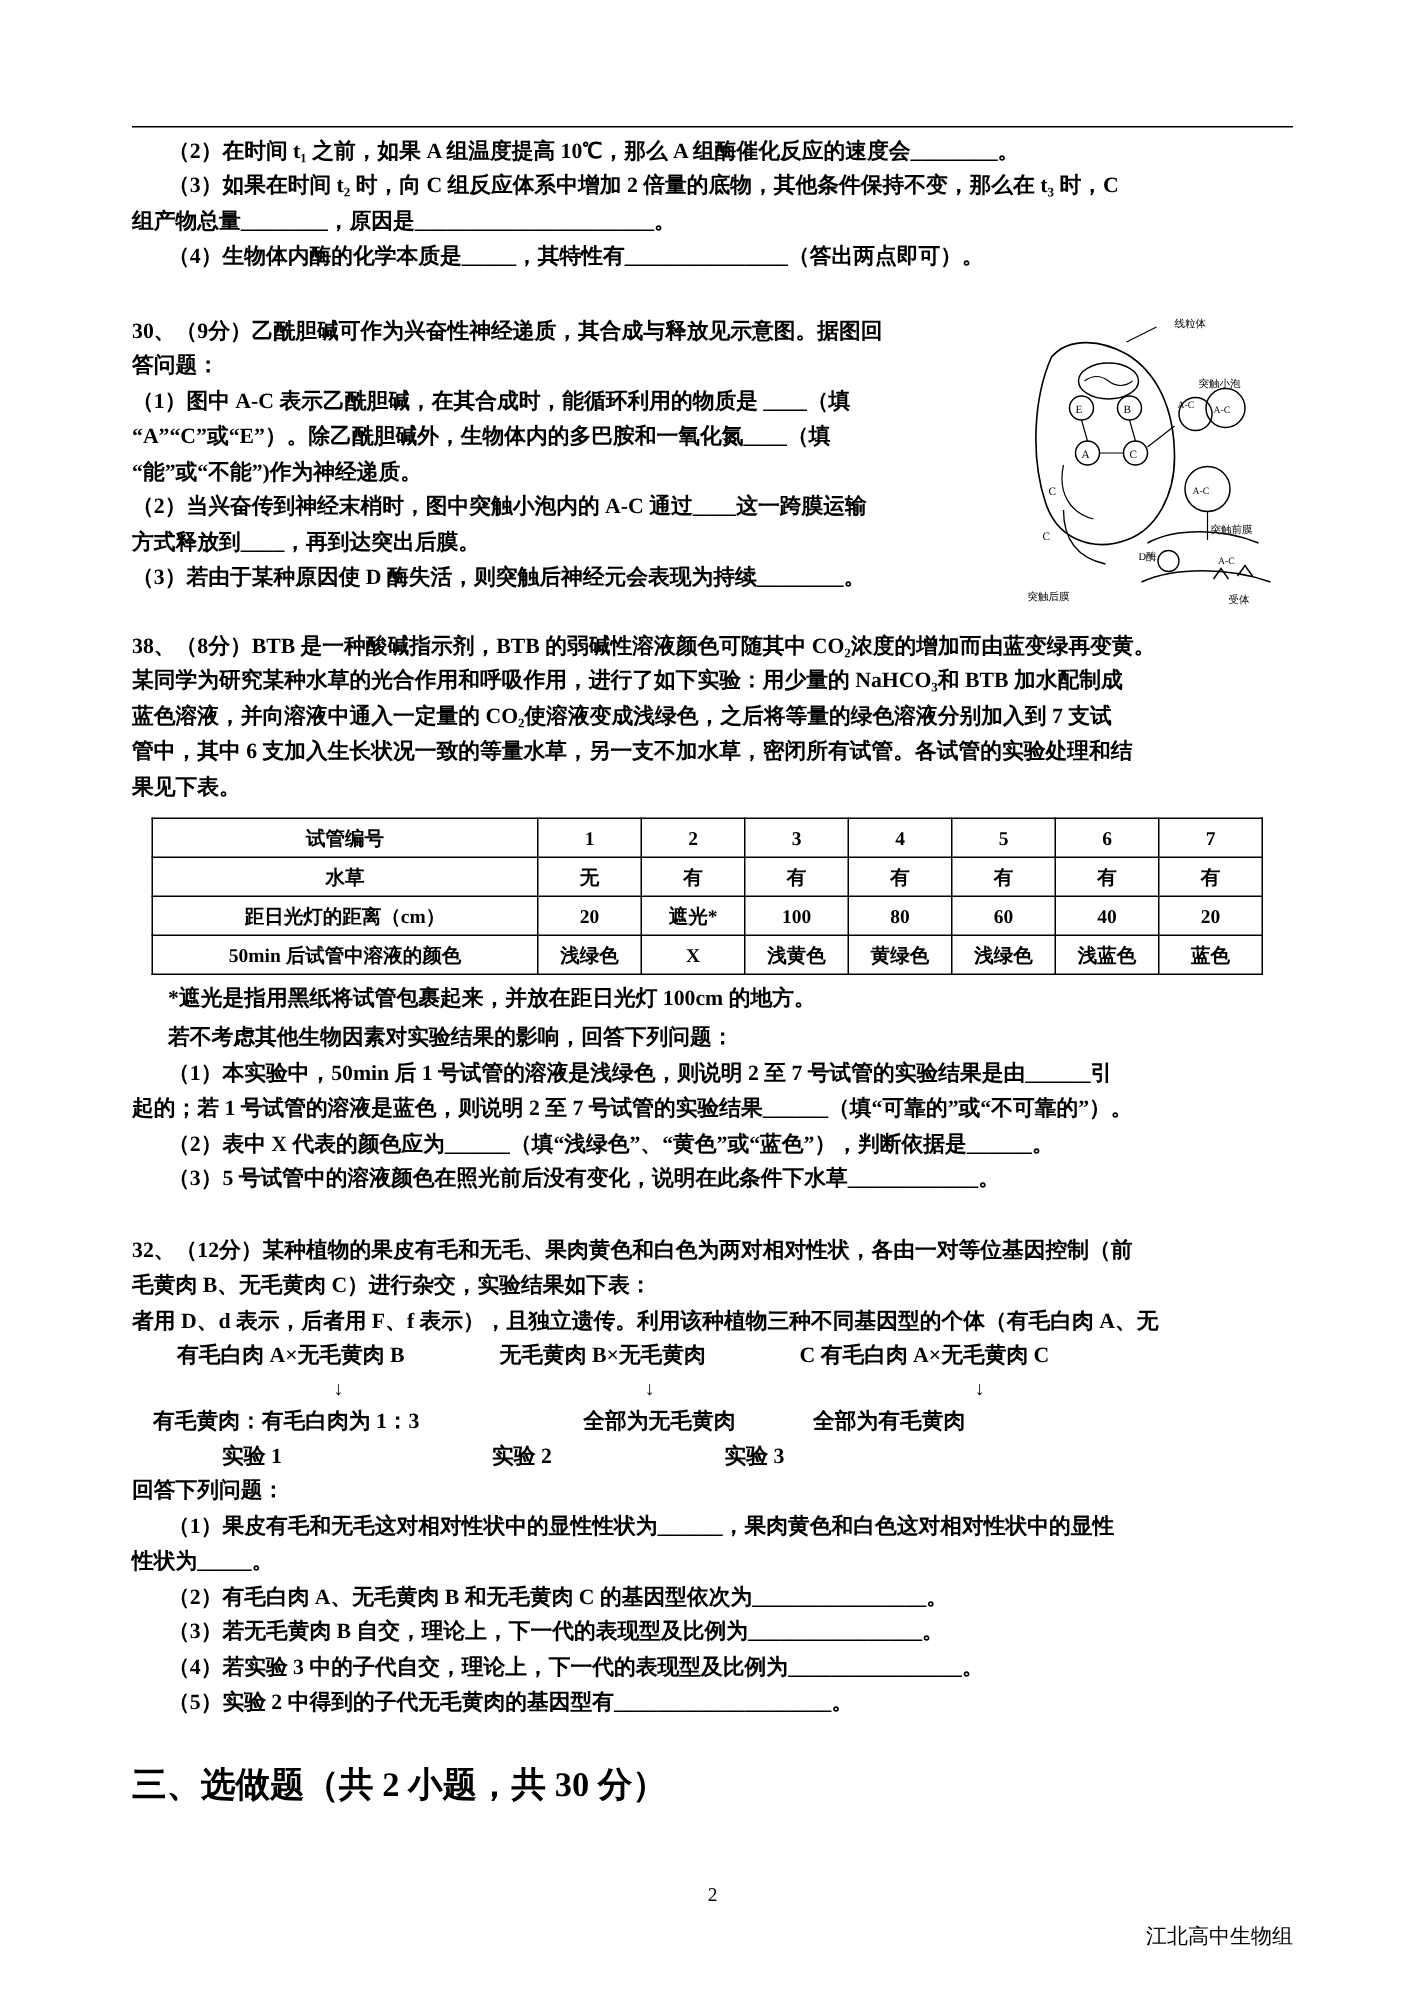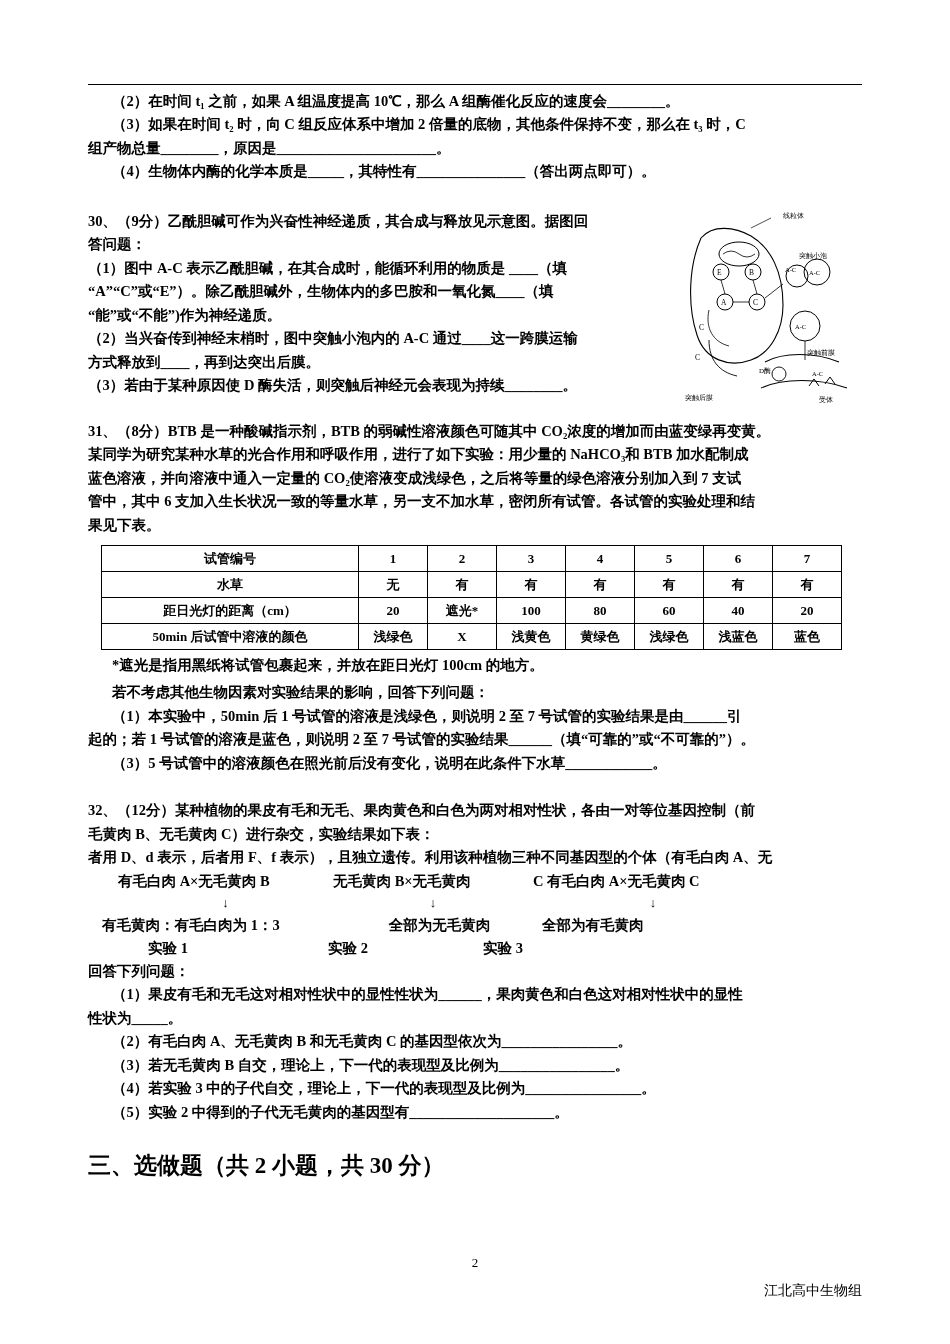--- a/index.html
+++ b/index.html
@@ -226,21 +226,21 @@
           <text x="120" y="48" font-size="7" font-family="Liberation Serif, serif">突触小泡</text>
           <text x="128" y="145" font-size="7" font-family="Liberation Serif, serif">突触前膜</text>
           <text x="6" y="190" font-size="7" font-family="Liberation Serif, serif">突触后膜</text>
           <text x="140" y="192" font-size="7" font-family="Liberation Serif, serif">受体</text>
           <text x="80" y="163" font-size="7" font-family="Liberation Serif, serif">D酶</text>
         </svg>
       </div>
     </div>
 
     <div style="margin-top:22px;">
-      <div class="p bold">31、（8分）BTB 是一种酸碱指示剂，BTB 的弱碱性溶液颜色可随其中 CO₂浓度的增加而由蓝变绿再变黄。</div>
+      <div class="p bold">38、（8分）BTB 是一种酸碱指示剂，BTB 的弱碱性溶液颜色可随其中 CO₂浓度的增加而由蓝变绿再变黄。</div>
       <div class="p bold">某同学为研究某种水草的光合作用和呼吸作用，进行了如下实验：用少量的 NaHCO₃和 BTB 加水配制成</div>
       <div class="p bold">蓝色溶液，并向溶液中通入一定量的 CO₂使溶液变成浅绿色，之后将等量的绿色溶液分别加入到 7 支试</div>
       <div class="p bold">管中，其中 6 支加入生长状况一致的等量水草，另一支不加水草，密闭所有试管。各试管的实验处理和结</div>
       <div class="p bold">果见下表。</div>
 
       <table class="tbl">
         <tbody>
             <tr>
           <td class="lbl">试管编号</td>
           <td class="col">1</td>
@@ -281,20 +281,21 @@
           <td class="col">浅蓝色</td>
           <td class="col">蓝色</td>
         </tr>
       </tbody>
         </table>
 
       <div class="note">*遮光是指用黑纸将试管包裹起来，并放在距日光灯 100cm 的地方。</div>
       <div class="p bold" style="padding-left:24px; margin-top:6px;">若不考虑其他生物因素对实验结果的影响，回答下列问题：</div>
       <div class="p bold" style="padding-left:24px;">（1）本实验中，50min 后 1 号试管的溶液是浅绿色，则说明 2 至 7 号试管的实验结果是由______引</div>
       <div class="p bold">起的；若 1 号试管的溶液是蓝色，则说明 2 至 7 号试管的实验结果______（填“可靠的”或“不可靠的”）。</div>
+      <div class="p bold" style="padding-left:24px;">（2）表中 X 代表的颜色应为______（填“浅绿色”、“黄色”或“蓝色”），判断依据是______。</div>
       <div class="p bold" style="padding-left:24px;">（3）5 号试管中的溶液颜色在照光前后没有变化，说明在此条件下水草____________。</div>
     </div>
 
     <div style="margin-top:24px;">
       <div class="p bold">32、（12分）某种植物的果皮有毛和无毛、果肉黄色和白色为两对相对性状，各由一对等位基因控制（前</div>
       <div class="p bold">毛黄肉 B、无毛黄肉 C）进行杂交，实验结果如下表：</div>
       <div class="p bold">者用 D、d 表示，后者用 F、f 表示），且独立遗传。利用该种植物三种不同基因型的个体（有毛白肉 A、无</div>
 
       <div class="cross-block">
         <div class="cross-row">

